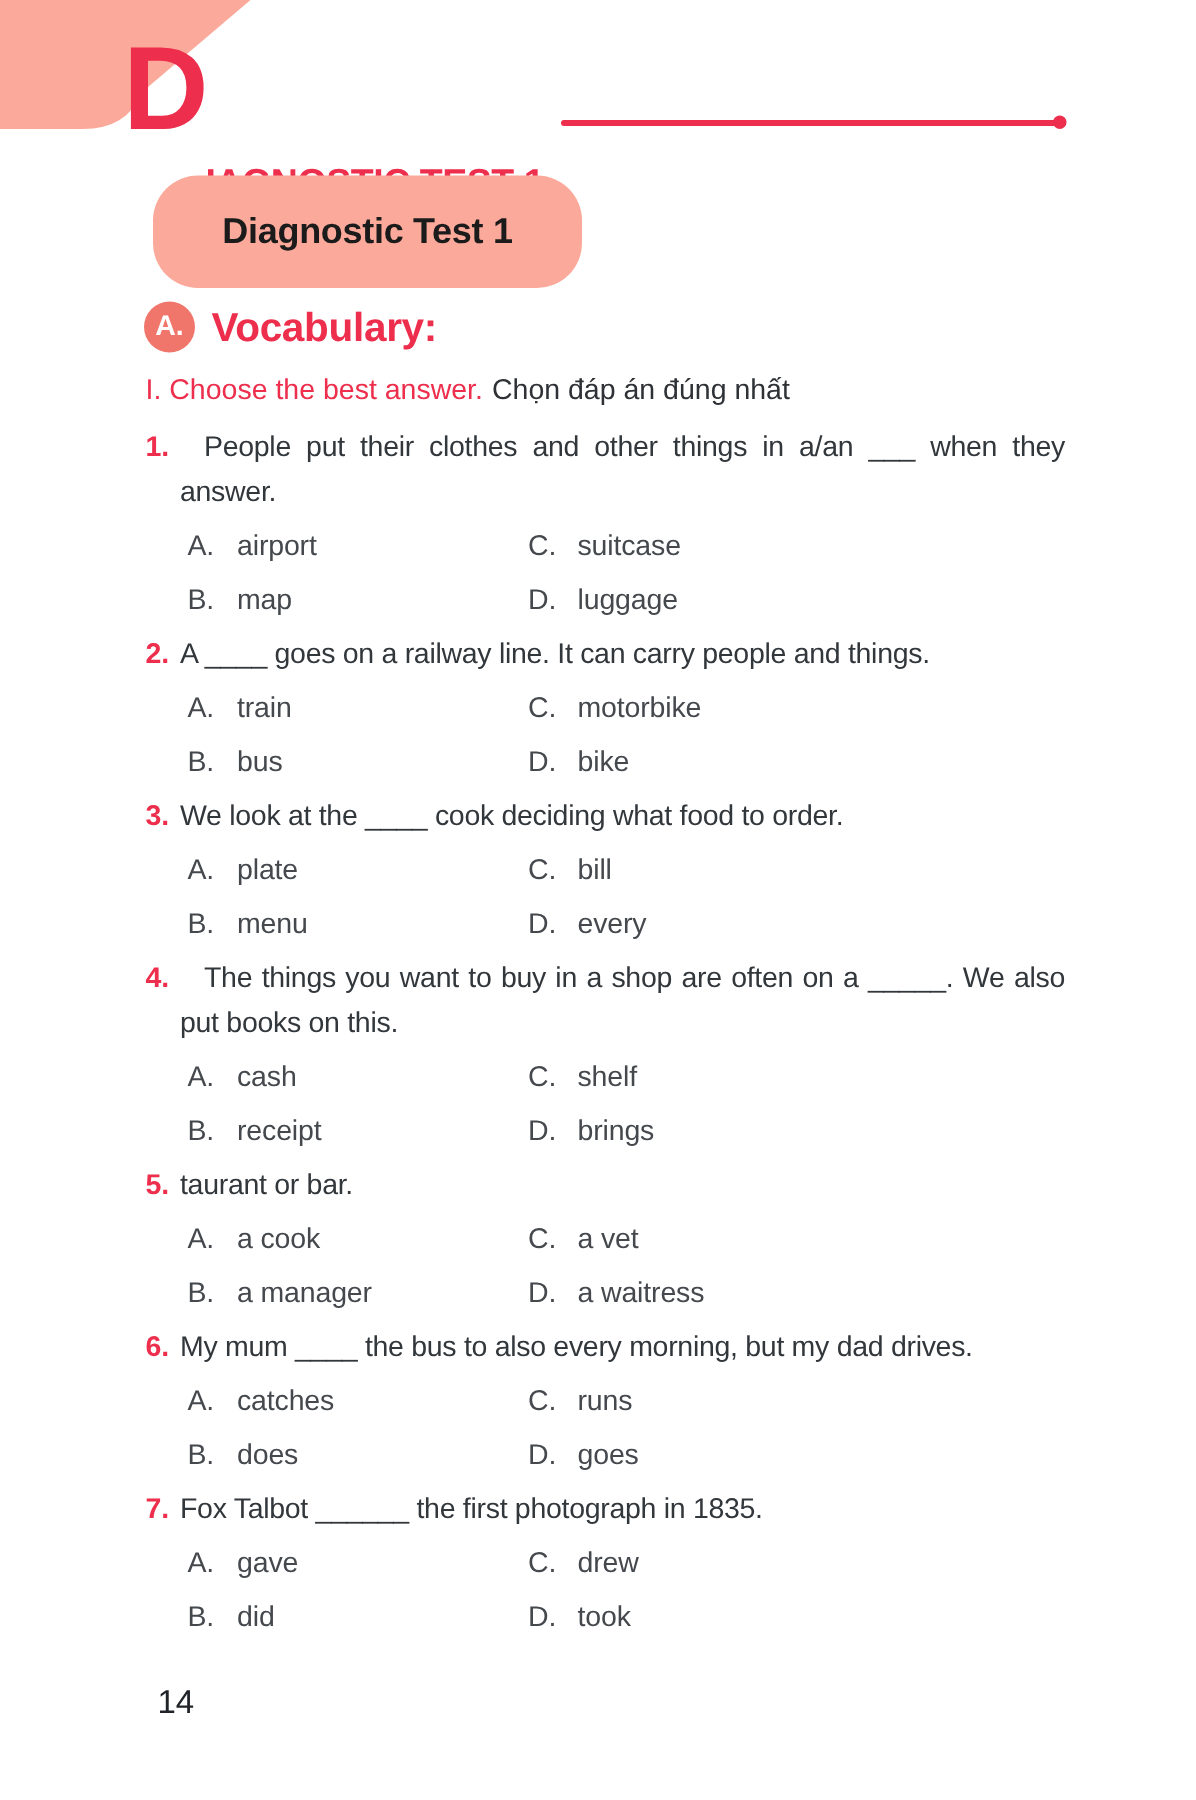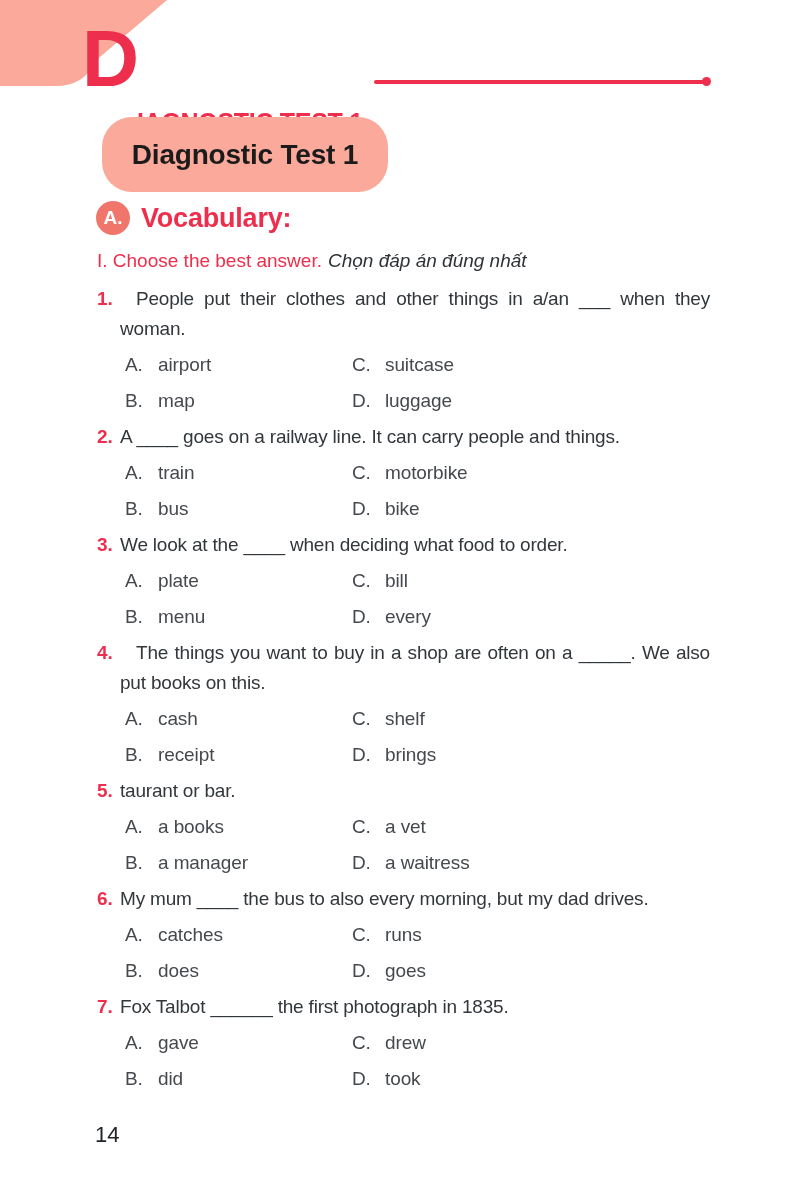--- a/index.html
+++ b/index.html
@@ -35,39 +35,39 @@
     background:var(--red);border-radius:2px;
   }
   .header-rule::after{
     content:"";position:absolute;right:-5px;top:-3px;
     width:9px;height:9px;border-radius:50%;background:var(--red);
   }
   .test-badge{
     position:absolute;left:102px;top:117px;width:286px;height:75px;
     background:var(--pink);border-radius:30px;
     text-align:center;line-height:75px;
-    font-size:28px;font-weight:800;color:#1b1b1b;letter-spacing:-0.2px;
+    font-size:24px;font-weight:800;color:#1b1b1b;letter-spacing:-0.2px;
     white-space:nowrap;
   }
   
   .content{position:absolute;left:0;top:200px;right:0;}
   .section-head{
     margin:1px 0 0 96px;display:flex;align-items:center;gap:11px;
   }
   .section-circle{
     width:34px;height:34px;border-radius:50%;background:var(--coral);
     color:#ffffff;font-weight:800;font-size:19px;
     display:flex;align-items:center;justify-content:center;
   }
   .section-title{
     font-size:27px;font-weight:800;color:var(--red);letter-spacing:-0.2px;
   }
   .instruction{margin:14px 87px 0 97px;font-size:19px;line-height:24px;}
   .instruction .en{color:var(--red);font-weight:400;}
-  .instruction .vi{color:#2e3236;font-style:italic;margin-left:6px;}
+  .instruction .vi{color:#2e3236;margin-left:6px;}
   .questions{margin:11px 87px 0 97px;}
   .question{display:flex;}
   .qnum{
     width:23px;flex:none;color:var(--red);font-weight:700;
     font-size:19px;line-height:30px;
   }
   .qbody{flex:1;min-width:0;}
   .qline{
     font-size:19px;line-height:30px;letter-spacing:-0.2px;color:var(--ink);
   }
@@ -76,21 +76,21 @@
     display:grid;
     grid-template-columns:227px 1fr;
     grid-template-rows:repeat(2,36px);
     grid-auto-flow:column;
     align-items:center;
     margin:3px 0 3px 5px;
   }
   .option{display:flex;font-size:19px;color:var(--opt-ink);letter-spacing:-0.1px;}
   .olet{width:33px;flex:none;}
   .page-number{
-    position:absolute;left:95px;top:1122px;
+    position:absolute;left:105px;top:1122px;
     font-size:22px;color:#202428;
   }
 </style>
 </head>
 <body>
 
 <div class="header">
   <svg class="corner-svg" width="171" height="86" viewBox="0 0 171 86">
     <path d="M0 0 H167 L94 62 Q85 86 55 86 H0 Z" fill="#FBA99A"></path>
   </svg>
@@ -109,21 +109,21 @@
   <div class="instruction">
     <span class="en">I. Choose the best answer.</span><span class="vi">Chọn đáp án đúng nhất</span>
   </div>
 
   <div class="questions">
 
     <div class="question">
       <span class="qnum">1.</span>
       <div class="qbody">
         <div class="qline jline">People put their clothes and other things in a/an ___ when they</div>
-        <div class="qline">woman.</div>
+        <div class="qline">answer.</div>
         <div class="options">
           <div class="option">
               <span class="olet">A.</span>
               <span class="otext">airport</span>
             </div>
           <div class="option">
               <span class="olet">B.</span>
               <span class="otext">map</span>
             </div>
           <div class="option">
@@ -159,21 +159,21 @@
               <span class="olet">D.</span>
               <span class="otext">bike</span>
             </div>
         </div>
       </div>
     </div>
 
     <div class="question">
       <span class="qnum">3.</span>
       <div class="qbody">
-        <div class="qline">We look at the ____ when deciding what food to order.</div>
+        <div class="qline">We look at the ____ cook deciding what food to order.</div>
         <div class="options">
           <div class="option">
               <span class="olet">A.</span>
               <span class="otext">plate</span>
             </div>
           <div class="option">
               <span class="olet">B.</span>
               <span class="otext">menu</span>
             </div>
           <div class="option">
@@ -214,21 +214,21 @@
       </div>
     </div>
 
     <div class="question">
       <span class="qnum">5.</span>
       <div class="qbody">
         <div class="qline">taurant or bar.</div>
         <div class="options">
           <div class="option">
               <span class="olet">A.</span>
-              <span class="otext">a books</span>
+              <span class="otext">a cook</span>
             </div>
           <div class="option">
               <span class="olet">B.</span>
               <span class="otext">a manager</span>
             </div>
           <div class="option">
               <span class="olet">C.</span>
               <span class="otext">a vet</span>
             </div>
           <div class="option">

